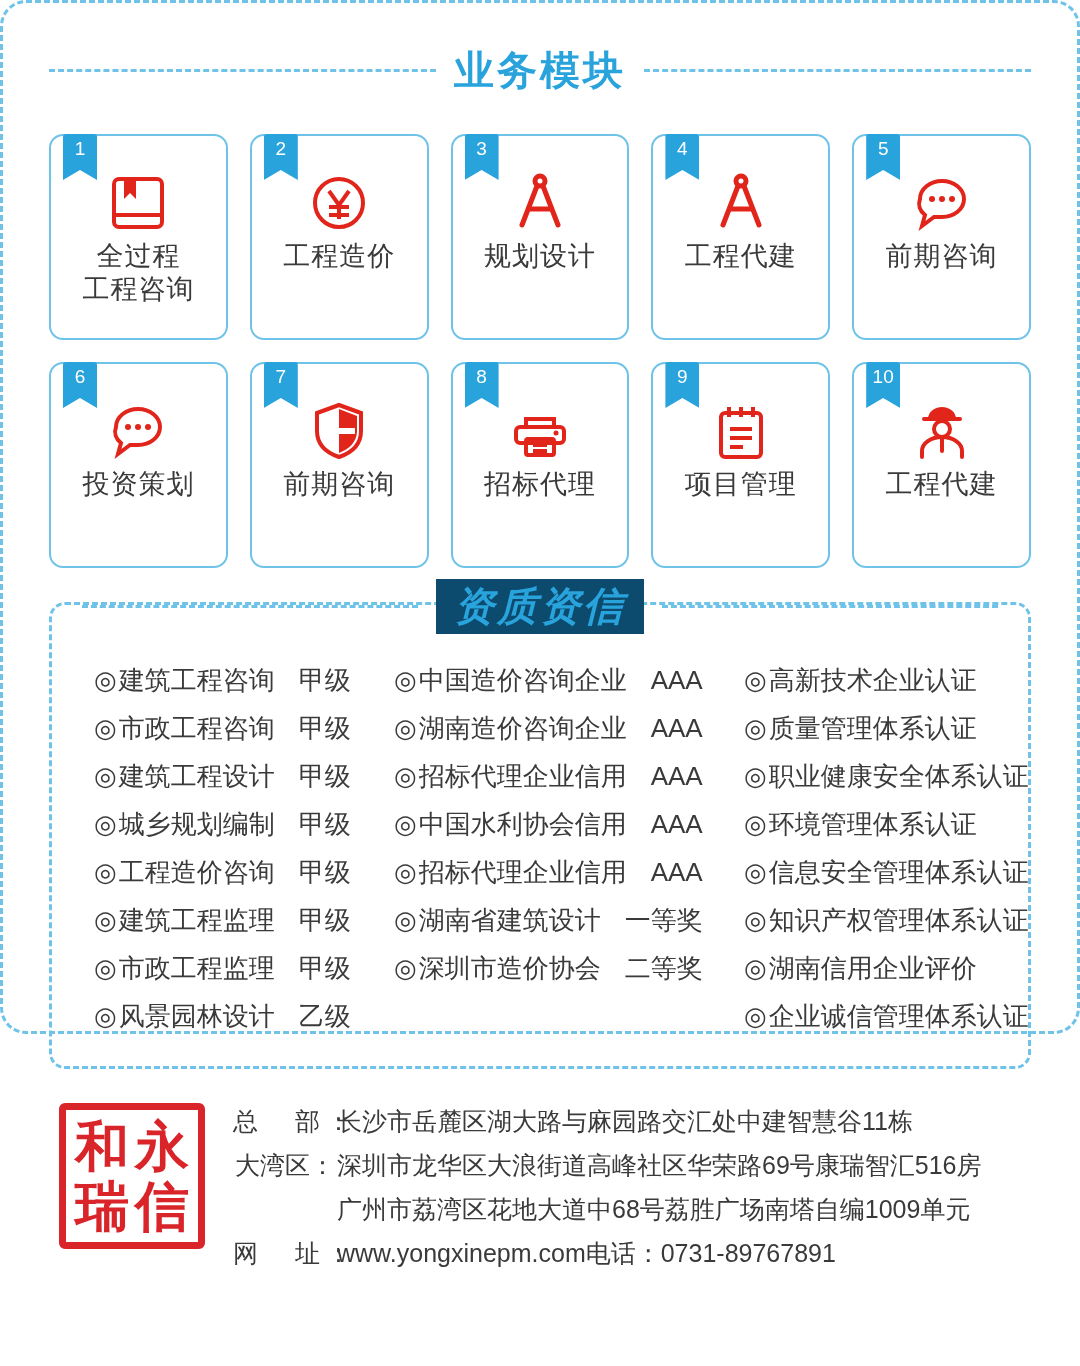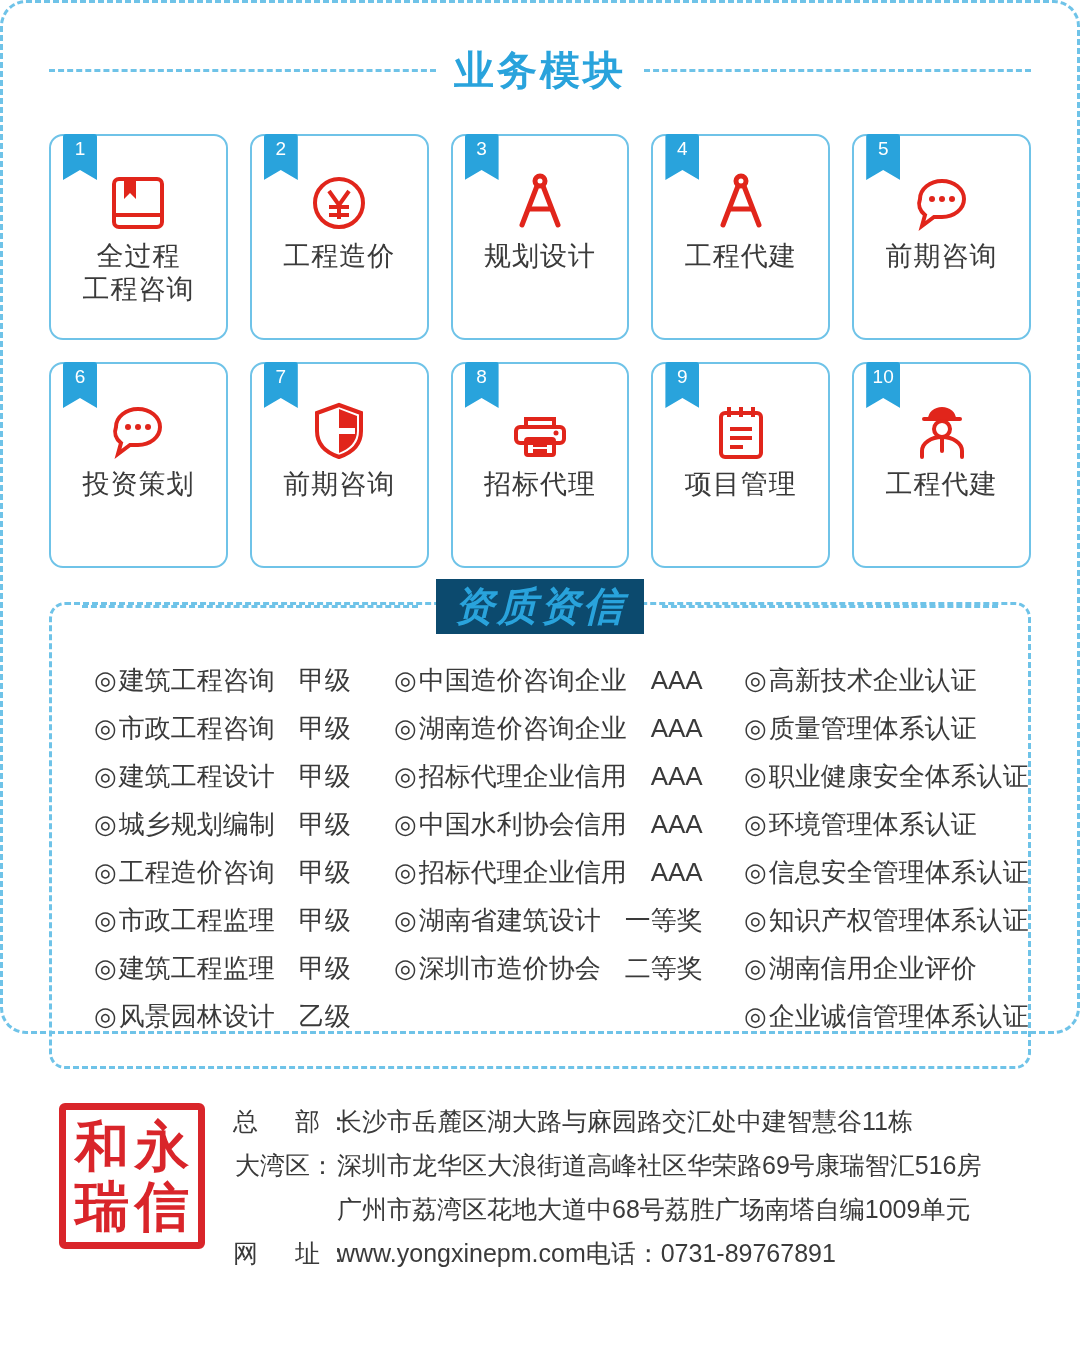--- a/index.html
+++ b/index.html
@@ -394,22 +394,22 @@
     </div>
 
     <div class="quals-grid">
 
       <div>
         <div class="q"><span class="dot">◎</span><span>建筑工程咨询</span><span class="grade">甲级</span></div>
         <div class="q"><span class="dot">◎</span><span>市政工程咨询</span><span class="grade">甲级</span></div>
         <div class="q"><span class="dot">◎</span><span>建筑工程设计</span><span class="grade">甲级</span></div>
         <div class="q"><span class="dot">◎</span><span>城乡规划编制</span><span class="grade">甲级</span></div>
         <div class="q"><span class="dot">◎</span><span>工程造价咨询</span><span class="grade">甲级</span></div>
+        <div class="q"><span class="dot">◎</span><span>建筑工程监理</span><span class="grade">甲级</span></div>
         <div class="q"><span class="dot">◎</span><span>市政工程监理</span><span class="grade">甲级</span></div>
-        <div class="q"><span class="dot">◎</span><span>建筑工程监理</span><span class="grade">甲级</span></div>
         <div class="q"><span class="dot">◎</span><span>风景园林设计</span><span class="grade">乙级</span></div>
       </div>
 
       <div>
         <div class="q"><span class="dot">◎</span><span>中国造价咨询企业</span><span class="grade">AAA</span></div>
         <div class="q"><span class="dot">◎</span><span>湖南造价咨询企业</span><span class="grade">AAA</span></div>
         <div class="q"><span class="dot">◎</span><span>招标代理企业信用</span><span class="grade">AAA</span></div>
         <div class="q"><span class="dot">◎</span><span>中国水利协会信用</span><span class="grade">AAA</span></div>
         <div class="q"><span class="dot">◎</span><span>招标代理企业信用</span><span class="grade">AAA</span></div>
         <div class="q"><span class="dot">◎</span><span>湖南省建筑设计</span><span class="grade">一等奖</span></div>

